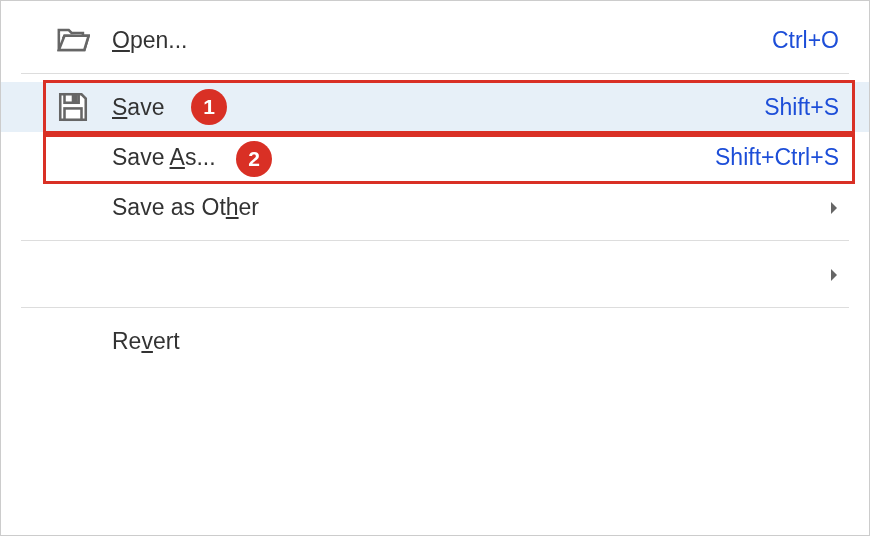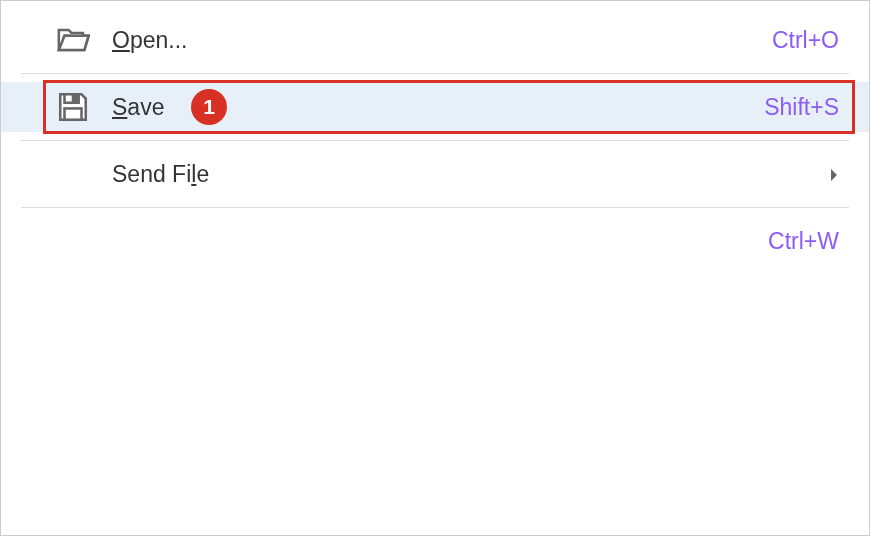--- a/index.html
+++ b/index.html
@@ -41,21 +41,21 @@
       height: 34px;
     }
     .label {
       flex: 1;
       color: #333;
     }
     .label u {
       text-decoration: underline;
     }
     .shortcut {
-      color: #8b5cf6;
+      color: #1d4ed8;
       margin-left: auto;
     }
     .submenu-arrow {
       margin-left: auto;
       color: #666;
     }
     .submenu-arrow svg {
       width: 10px;
       height: 14px;
     }
@@ -118,35 +118,55 @@
           <rect x="6" y="13" width="12" height="8" fill="#fff"></rect>
         </svg>
       </span>
       <span class="label"><span></span><u>S</u><span>ave</span></span>
       <span class="shortcut">Shift+S</span>
     </div>
     <div class="callout-box" style="left:42px; top:-2px; width:812px; height:54px;"></div>
     <div class="callout-badge" style="left:190px; top:7px;">1</div>
   </div>
 
-
-
-  <div class="separator"></div>
+  <div style="position: relative;">
+    <div class="menu-item">
+      <span class="no-icon-indent"></span>
+      <span class="label"><span>Save </span><u>A</u><span>s...</span></span>
+      <span class="shortcut">Shift+Ctrl+S</span>
+    </div>
+    <div class="callout-box" style="left:42px; top:2px; width:812px; height:50px;"></div>
+    <div class="callout-badge" style="left:235px; top:9px;">2</div>
+  </div>
 
   <div class="menu-item">
     <span class="no-icon-indent"></span>
-    <span class="label"><span>Send Fi</span><u>l</u><span>e</span></span>
+    <span class="label"><span>Save as Ot</span><u>h</u><span>er</span></span>
     <span class="submenu-arrow">
       <svg viewBox="0 0 10 14">
           <path d="M2 1 L8 7 L2 13 Z" fill="#666"></path>
         </svg>
     </span>
   </div>
 
   <div class="separator"></div>
 
+  <div class="menu-item">
+    <span class="no-icon-indent"></span>
+    <span class="submenu-arrow">
+      <svg viewBox="0 0 10 14">
+          <path d="M2 1 L8 7 L2 13 Z" fill="#666"></path>
+        </svg>
+    </span>
+  </div>
+
+  <div class="separator"></div>
 
   <div class="menu-item">
     <span class="no-icon-indent"></span>
-    <span class="shortcut">Ctrl+W</span>
+    <span class="label"><span>Re</span><u>v</u><span>ert</span></span>
+  </div>
+
+  <div class="menu-item">
+    <span class="no-icon-indent"></span>
   </div>
 
 </div>
 
 </body></html>

